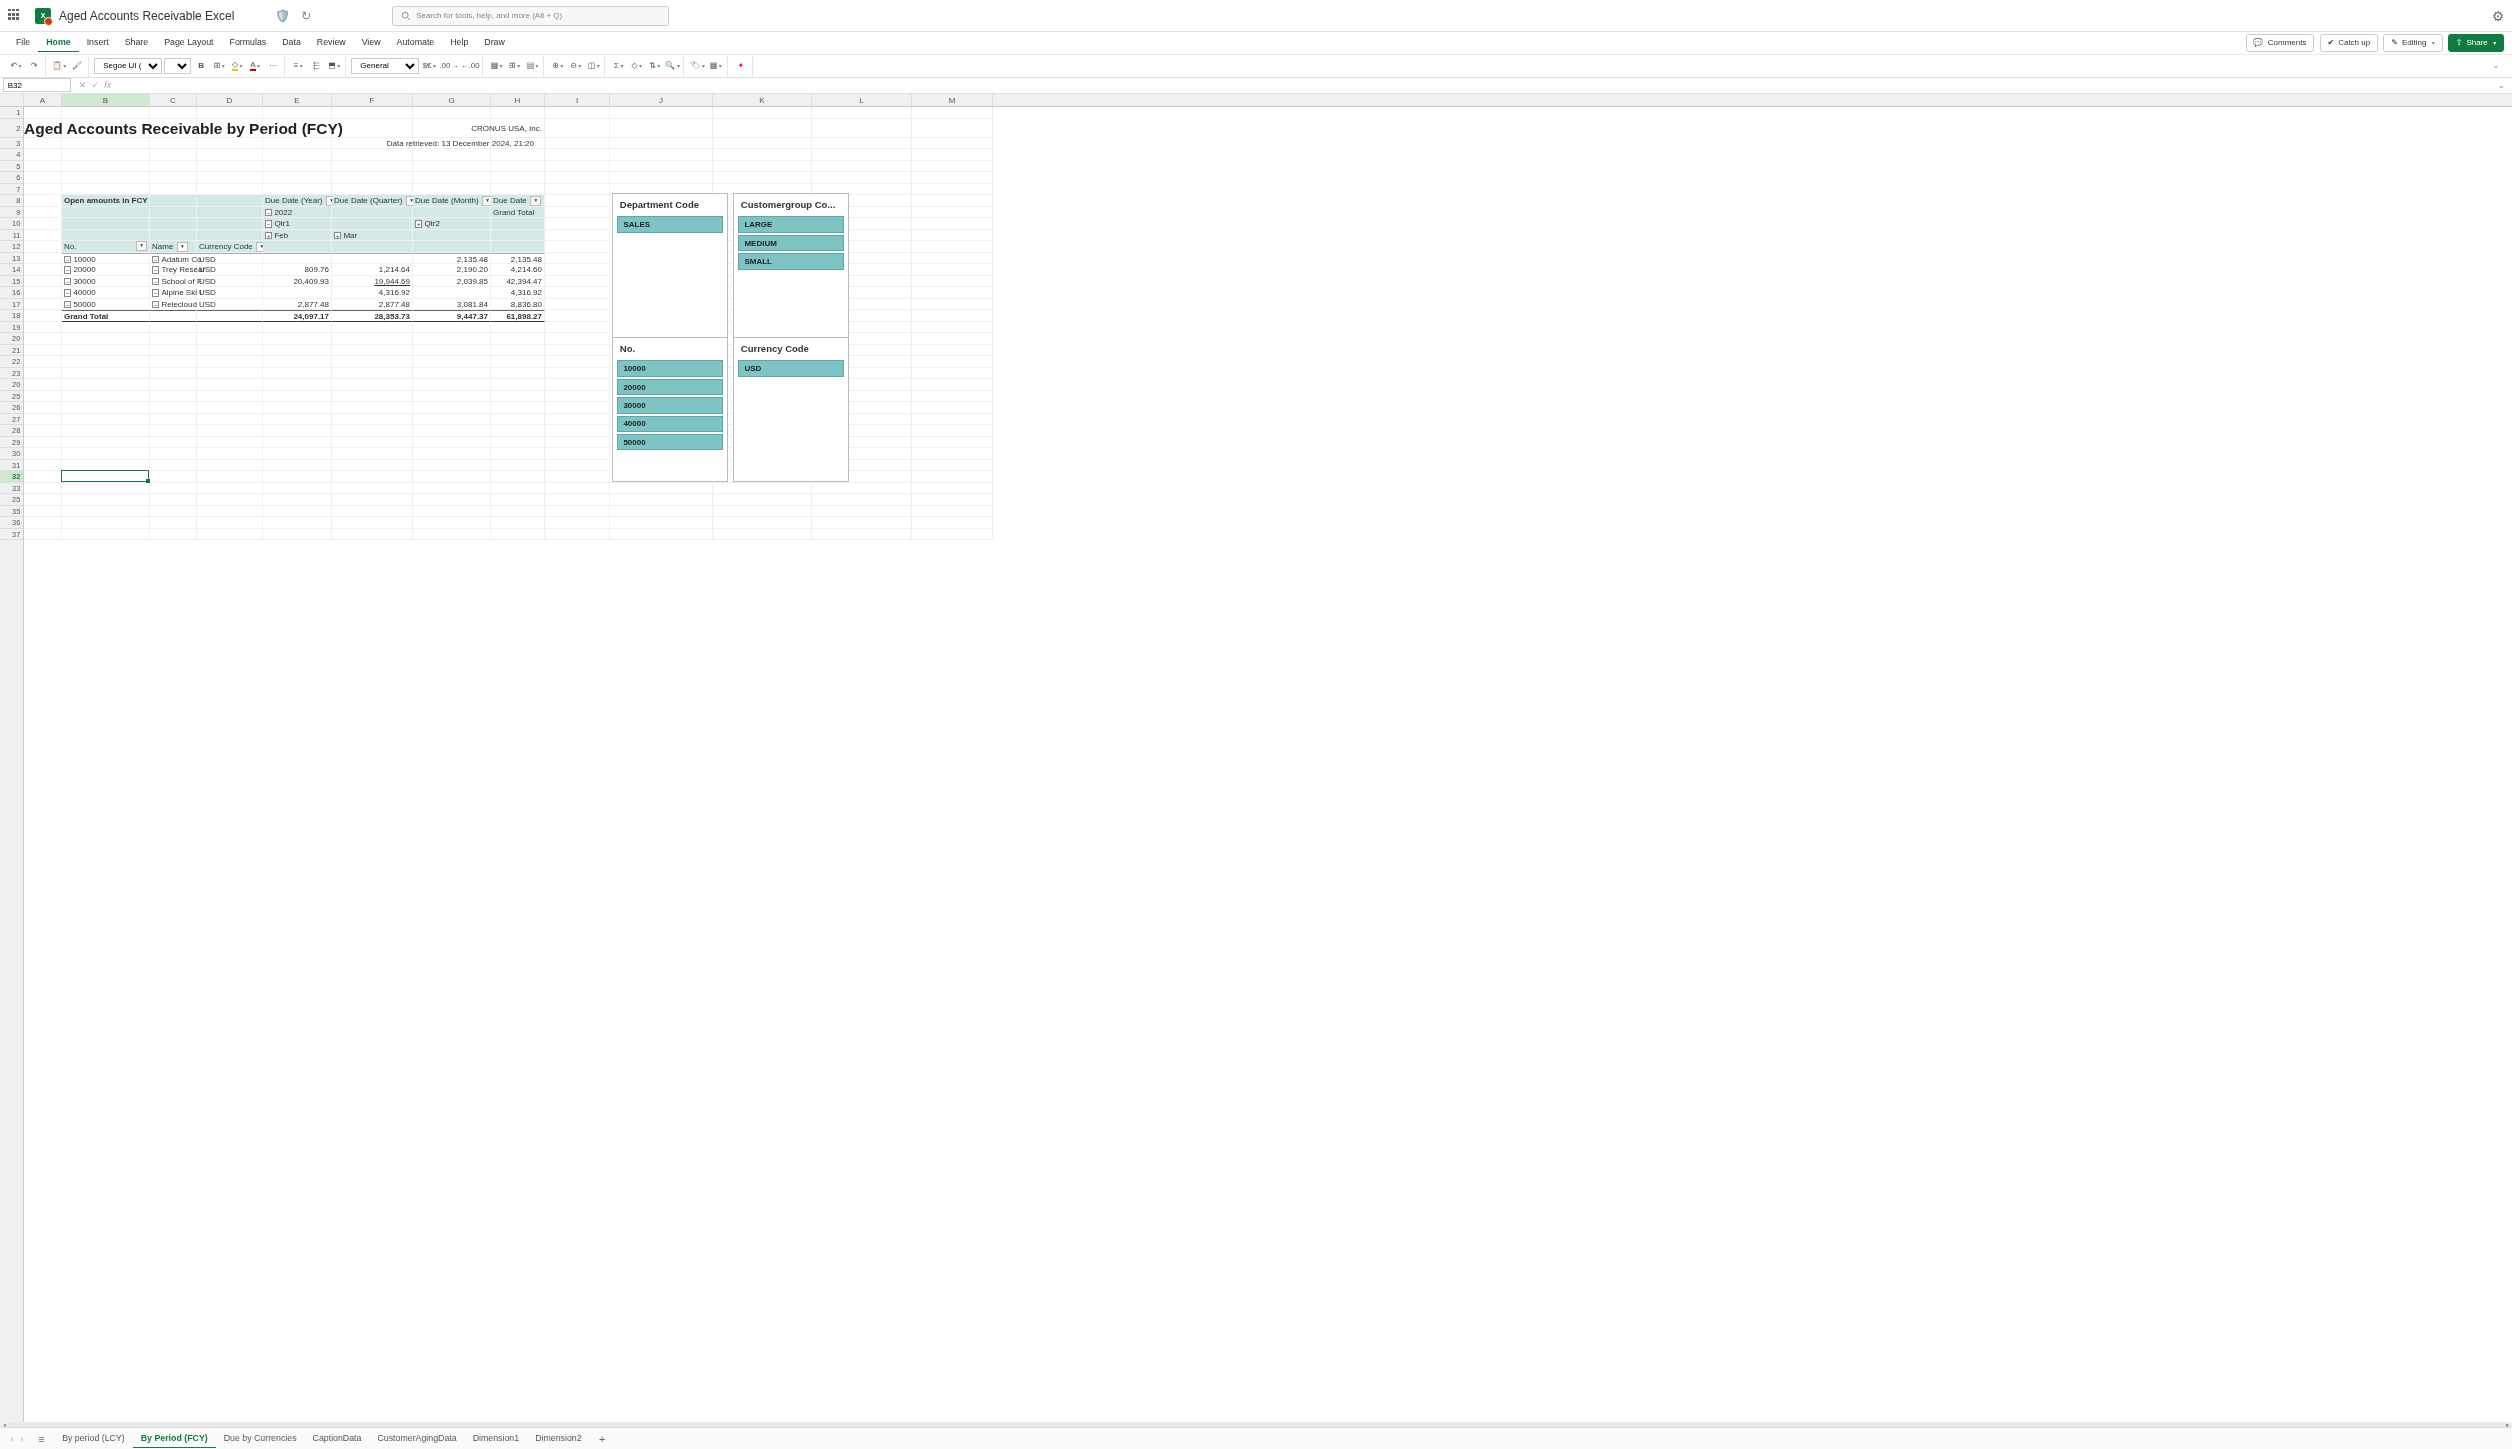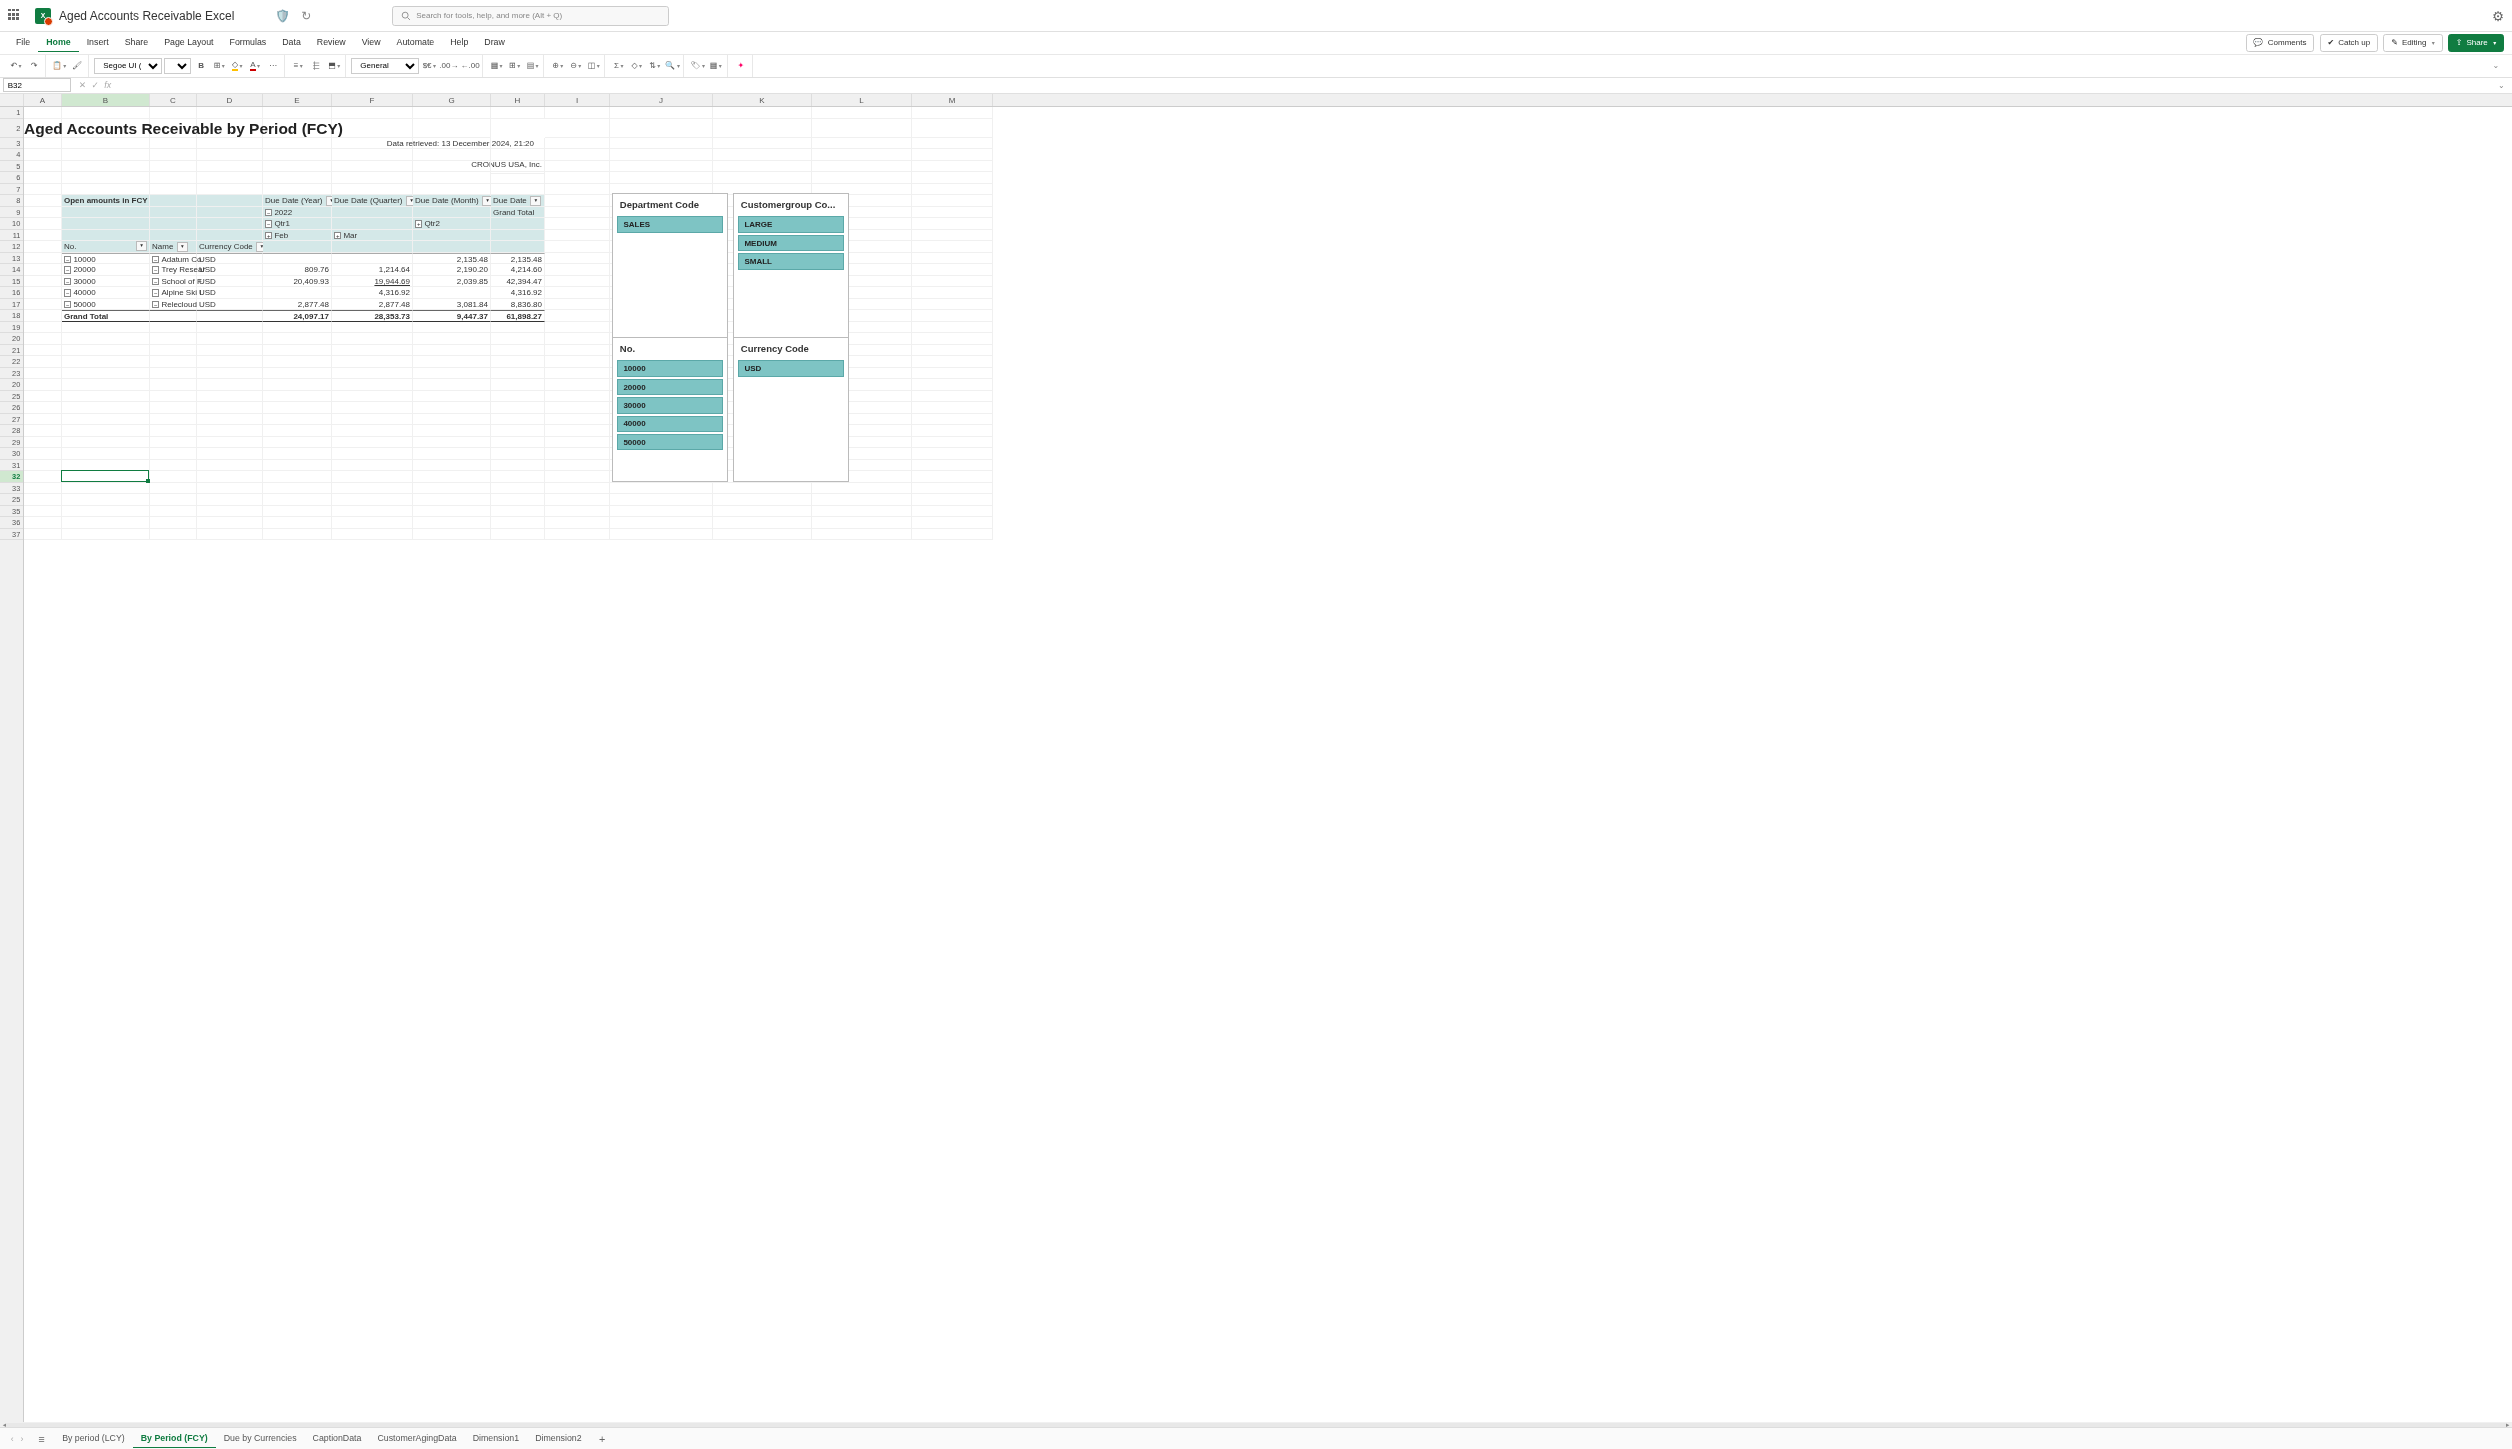--- a/index.html
+++ b/index.html
@@ -295,21 +295,21 @@
         <div class="cell-row" id="row-2" style="height: 19px;">
           <div class="cell c-A" id="cell-A2" style="width: 38px; height: 19px; line-height: 19px;"></div>
           <div class="cell c-B" id="cell-B2" style="width: 88px; height: 19px; line-height: 19px; overflow: visible;">
             <span class="title-cell">Aged Accounts Receivable by Period (FCY)</span>
           </div>
           <div class="cell c-C" id="cell-C2" style="width: 47px; height: 19px; line-height: 19px;"></div>
           <div class="cell c-D" id="cell-D2" style="width: 66px; height: 19px; line-height: 19px;"></div>
           <div class="cell c-E" id="cell-E2" style="width: 69px; height: 19px; line-height: 19px;"></div>
           <div class="cell c-F" id="cell-F2" style="width: 81px; height: 19px; line-height: 19px;"></div>
           <div class="cell c-G" id="cell-G2" style="width: 78px; height: 19px; line-height: 19px;"></div>
-          <div class="cell c-H" id="cell-H2" style="width: 54px; height: 19px; line-height: 19px; position: relative; margin-top: 36px;">
+          <div class="cell c-H" id="cell-H2" style="width: 54px; height: 19px; line-height: 19px; position: relative;">
             <div style="text-align:right;white-space:nowrap;position:absolute;right:2px;">CRONUS USA, Inc.</div>
           </div>
           <div class="cell c-I" id="cell-I2" style="width: 65px; height: 19px; line-height: 19px;"></div>
           <div class="cell c-J" id="cell-J2" style="width: 103px; height: 19px; line-height: 19px;"></div>
           <div class="cell c-K" id="cell-K2" style="width: 99px; height: 19px; line-height: 19px;"></div>
           <div class="cell c-L" id="cell-L2" style="width: 100px; height: 19px; line-height: 19px;"></div>
           <div class="cell c-M" id="cell-M2" style="width: 81px; height: 19px; line-height: 19px;"></div>
         </div>
         <div class="cell-row" id="row-3" style="height: 11.5px;">
           <div class="cell c-A" id="cell-A3" style="width: 38px; height: 11.5px; line-height: 11.5px;"></div>

